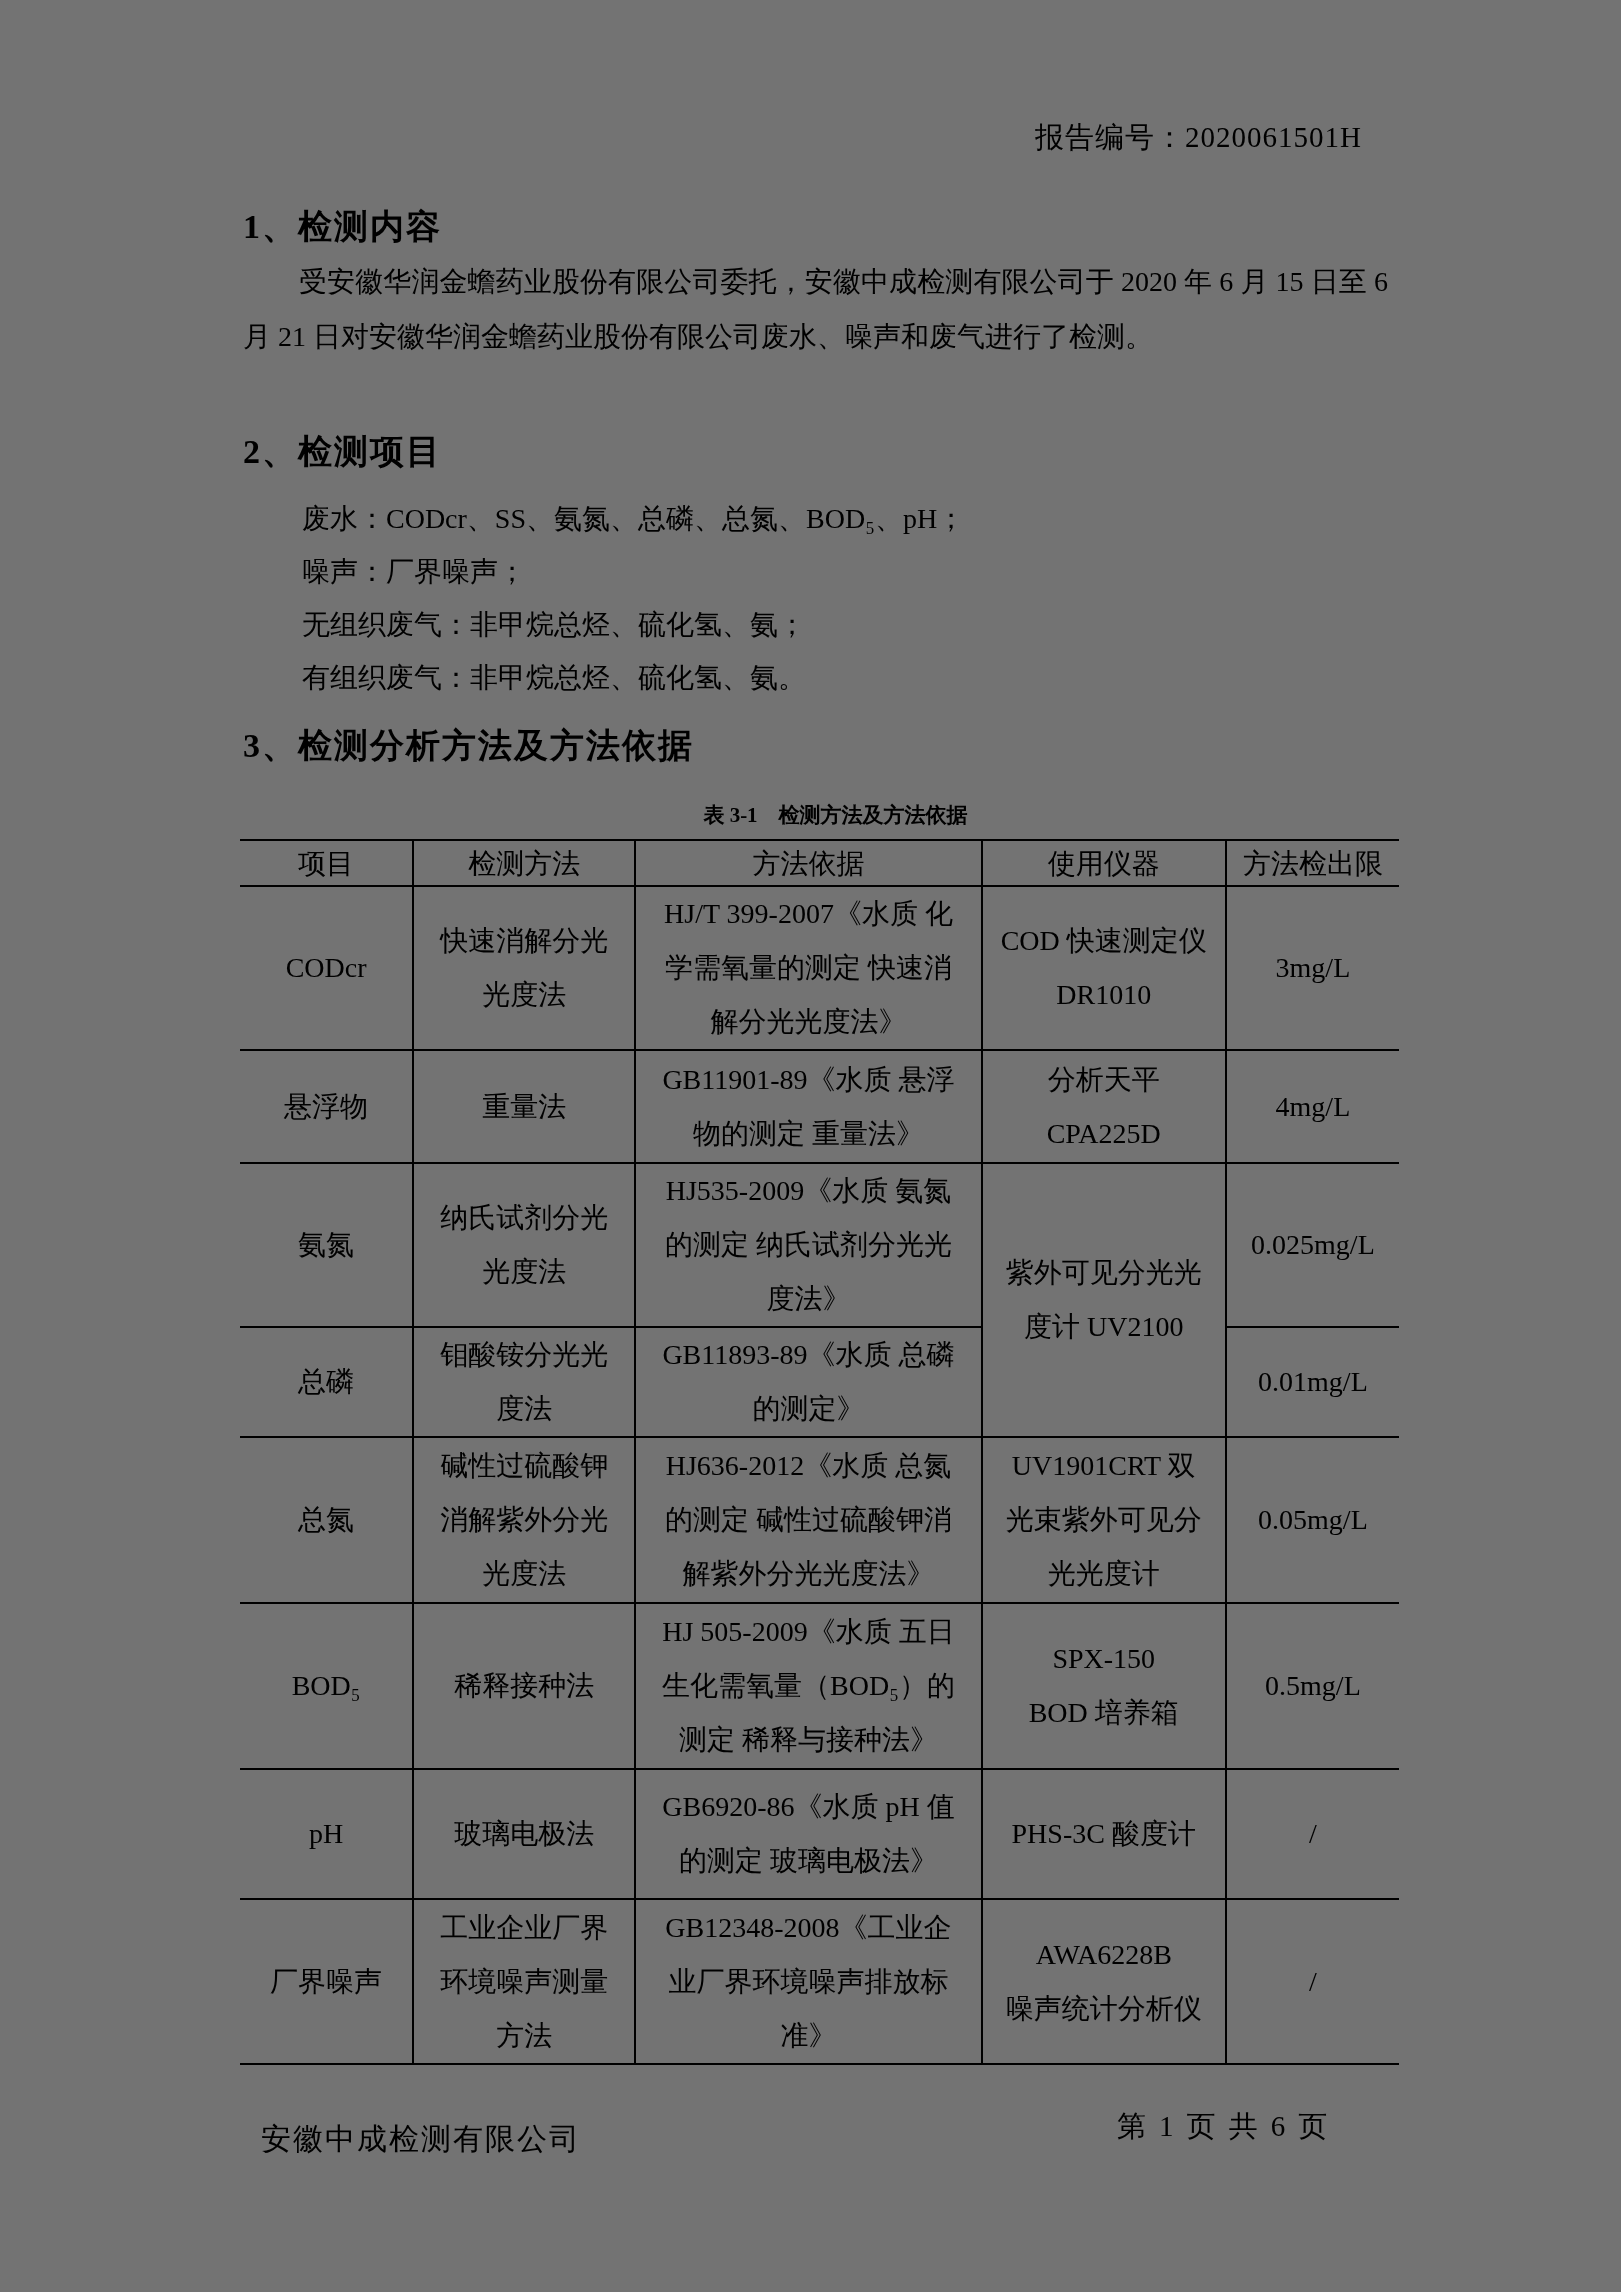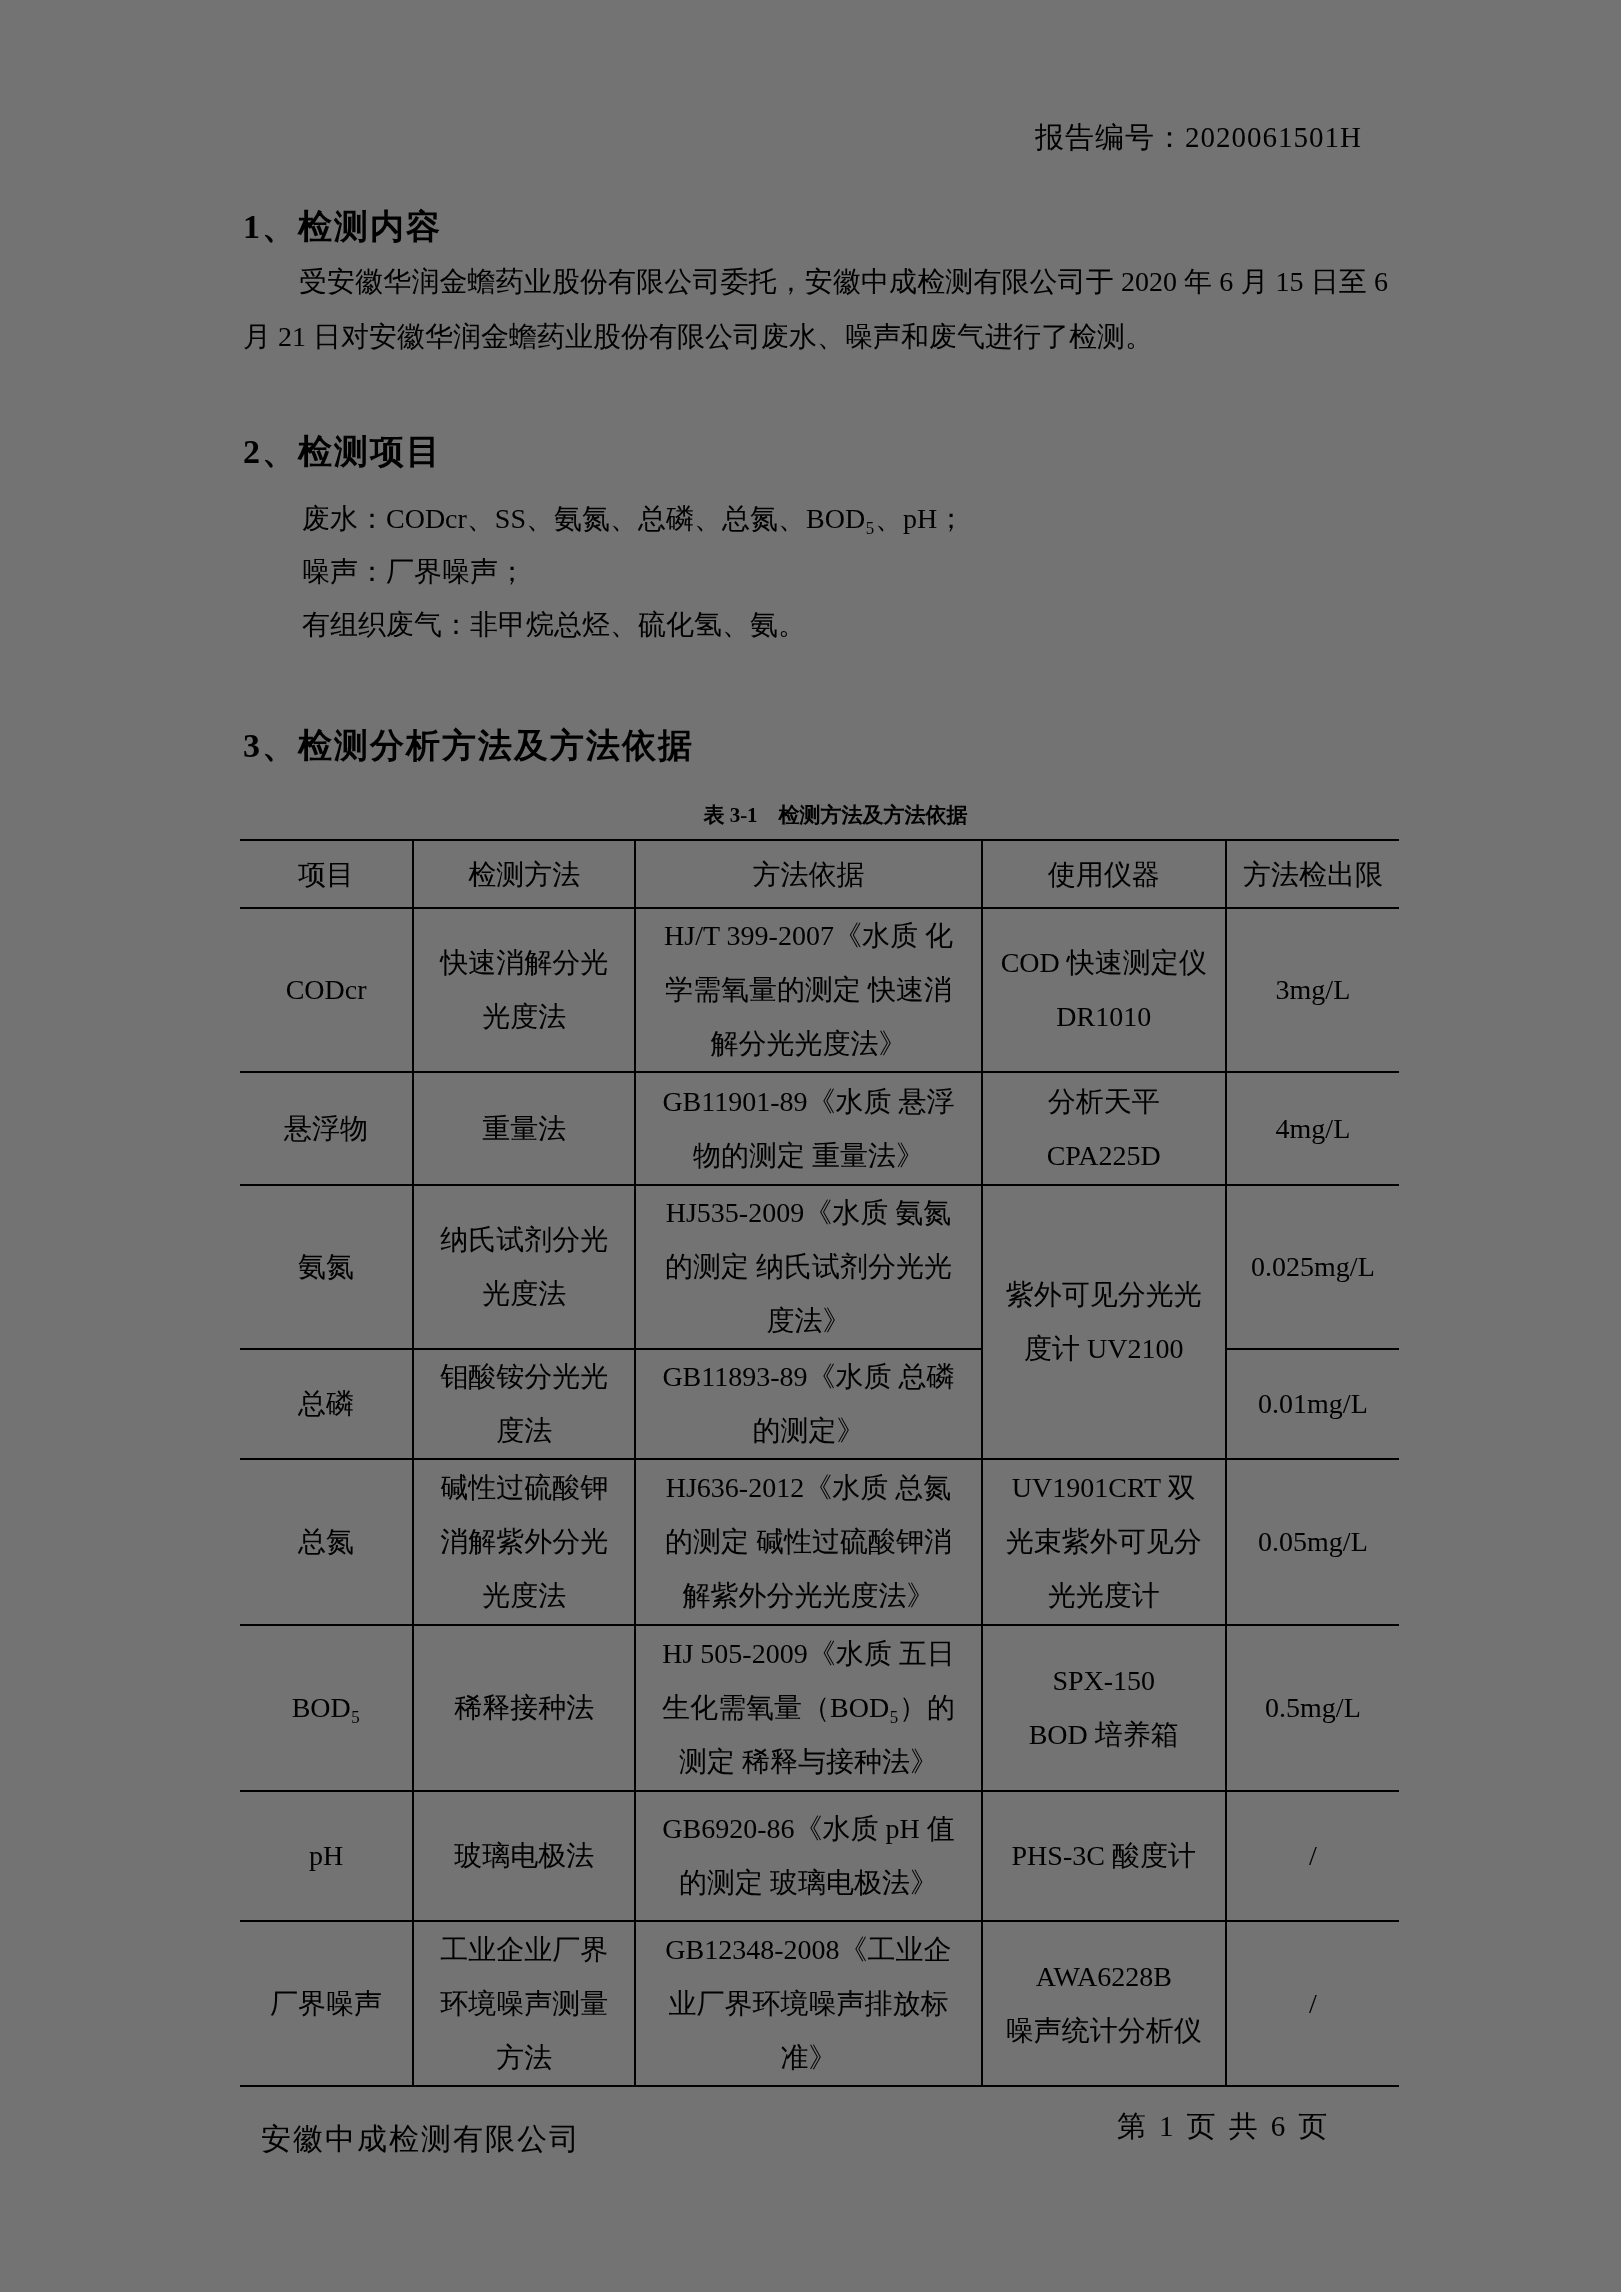--- a/index.html
+++ b/index.html
@@ -69,37 +69,38 @@
 
   <div class="h h1">1、检测内容</div>
 
   <p class="para">受安徽华润金蟾药业股份有限公司委托，安徽中成检测有限公司于 2020 年 6 月 15 日至 6 月 21 日对安徽华润金蟾药业股份有限公司废水、噪声和废气进行了检测。</p>
 
   <div class="h h2">2、检测项目</div>
 
   <div class="items">
     <div class="item">废水：CODcr、SS、氨氮、总磷、总氮、BOD₅、pH；</div>
     <div class="item">噪声：厂界噪声；</div>
+    <div class="item">无组织废气：非甲烷总烃、硫化氢、氨；</div>
     <div class="item">有组织废气：非甲烷总烃、硫化氢、氨。</div>
   </div>
 
   <div class="h h3">3、检测分析方法及方法依据</div>
 
   <div class="table-title">表 3-1　检测方法及方法依据</div>
 
   <table class="tbl">
     <colgroup>
       <col style="width:173px">
       <col style="width:222px">
       <col style="width:346px">
       <col style="width:244px">
       <col style="width:173px">
     </colgroup>
     <tbody>
-        <tr class="r-head" style="height:68px">
+        <tr class="r-head" style="height:46px">
       <th>项目</th>
       <th>检测方法</th>
       <th>方法依据</th>
       <th>使用仪器</th>
       <th>方法检出限</th>
     </tr>
     <tr style="height:163px">
       <td>CODcr</td>
       <td>快速消解分光
 光度法</td>

